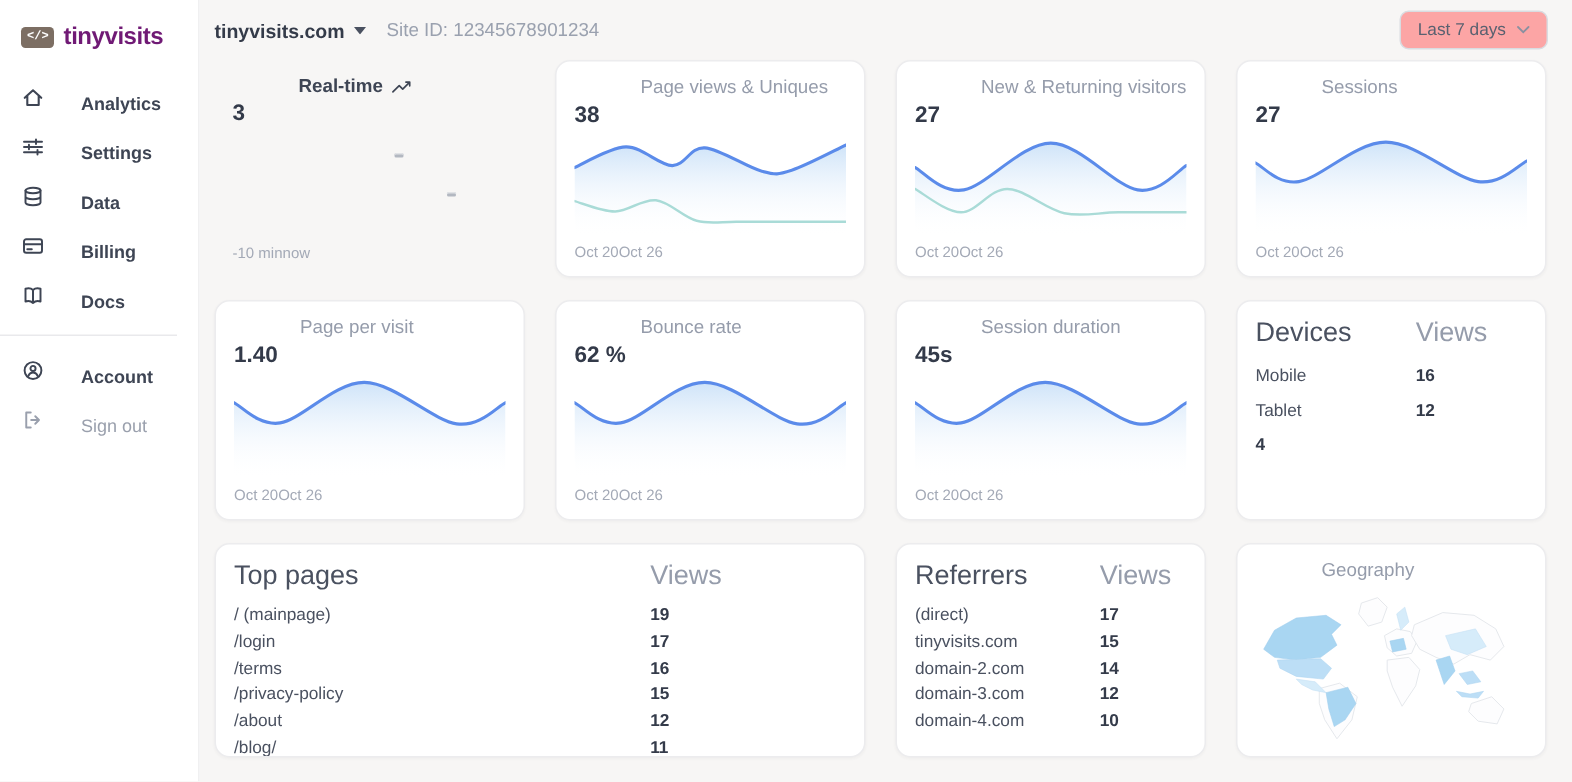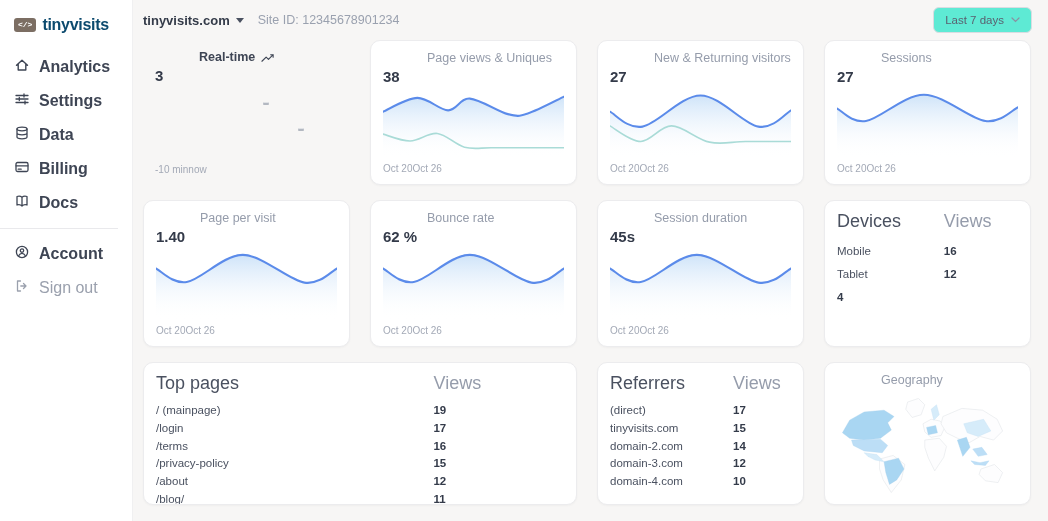--- a/index.html
+++ b/index.html
@@ -16,39 +16,39 @@
   .sidebar {
     width:133px; background:#ffffff; border-right:1px solid #f0f0f1;
     padding:10px 0 0 0; flex-shrink:0;
   }
   .logo { display:flex; align-items:center; gap:6px; padding:6px 14px 16px 14px; cursor:pointer; }
   .logo-badge {
     background:#7c6e63; color:#fff; border-radius:3px;
     font-size:8px; font-weight:bold; padding:3px 4px; line-height:1;
     font-family:"Liberation Mono","DejaVu Sans Mono",monospace;
   }
-  .logo-text { font-size:16px; font-weight:bold; color:#0c4a6e; letter-spacing:-0.3px; }
+  .logo-text { font-size:16px; font-weight:bold; color:#701a75; letter-spacing:-0.3px; }
   .nav-item {
-    display:flex; align-items:center; gap:9px; padding:7px 14px; cursor:pointer;
-    color:#3e4554; font-weight:bold; font-size:16px;
+    display:flex; align-items:flex-end; gap:24px; padding:7px 14px; cursor:pointer;
+    color:#3e4554; font-weight:bold; font-size:12px;
   }
   .nav-item svg { stroke:#3e4554; }
   .nav-item.muted { color:#9aa0ad; font-weight:normal; }
   .nav-item.muted svg { stroke:#9aa0ad; }
   .side-divider { border:none; border-top:1px solid #e9e9ec; margin:8px 14px 8px 0; }
 
   
   .main { flex:1; padding:0 16px 10px 10px; display:flex; flex-direction:column; }
   .topbar { height:40px; display:flex; align-items:center; gap:14px; }
   .site-select { display:flex; align-items:center; gap:6px; cursor:pointer; }
   .site-name { font-weight:bold; font-size:13px; color:#343b49; }
   .site-id { color:#9aa1af; font-size:12.5px; }
   .range-btn {
     margin-left:auto; display:flex; align-items:center; gap:7px;
-    border:1px solid #d9dce1; border-radius:6px; background:#5eead4;
+    border:1px solid #d9dce1; border-radius:6px; background:#fca5a5;
     padding:6px 11px; font-size:11.5px; color:#5a6170; cursor:pointer;
   }
 
   .grid {
     display:grid;
     grid-template-columns:repeat(4, 207px);
     grid-template-rows:145px 147px 143px;
     column-gap:20px; row-gap:15px;
   }
   .card {

